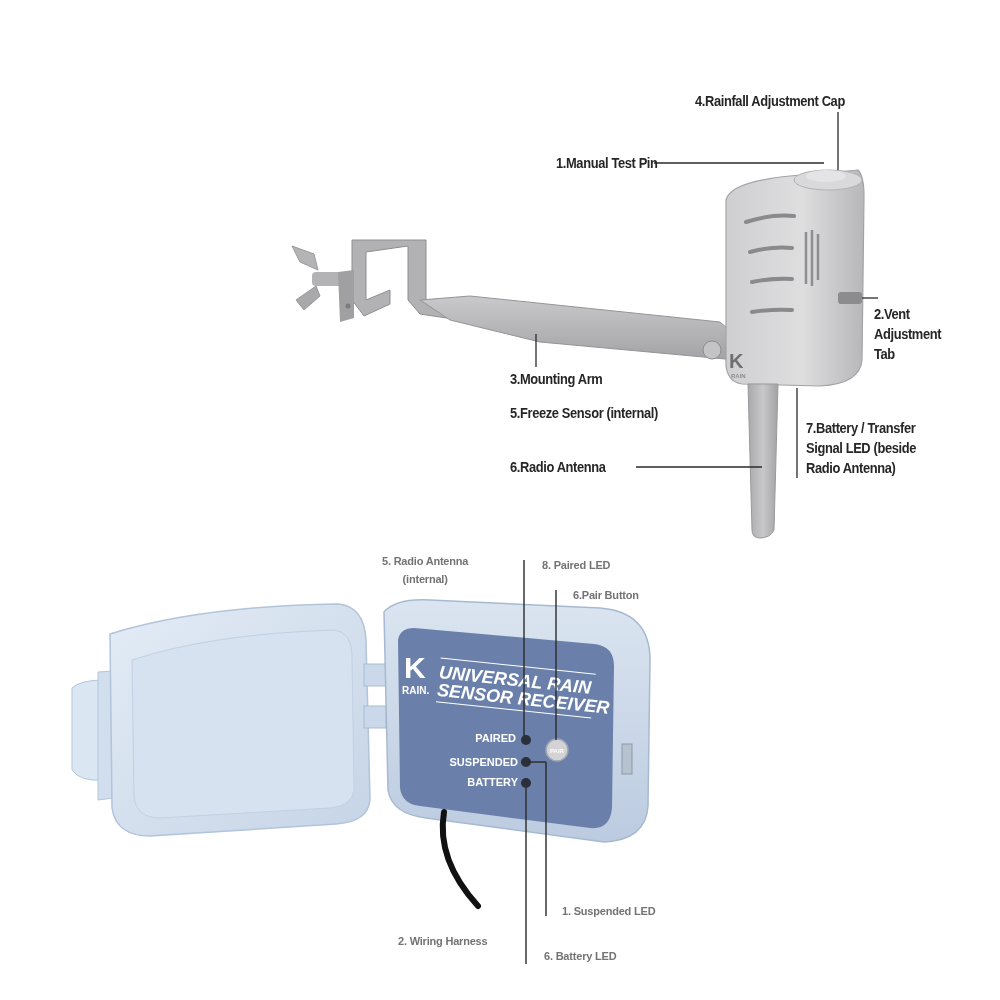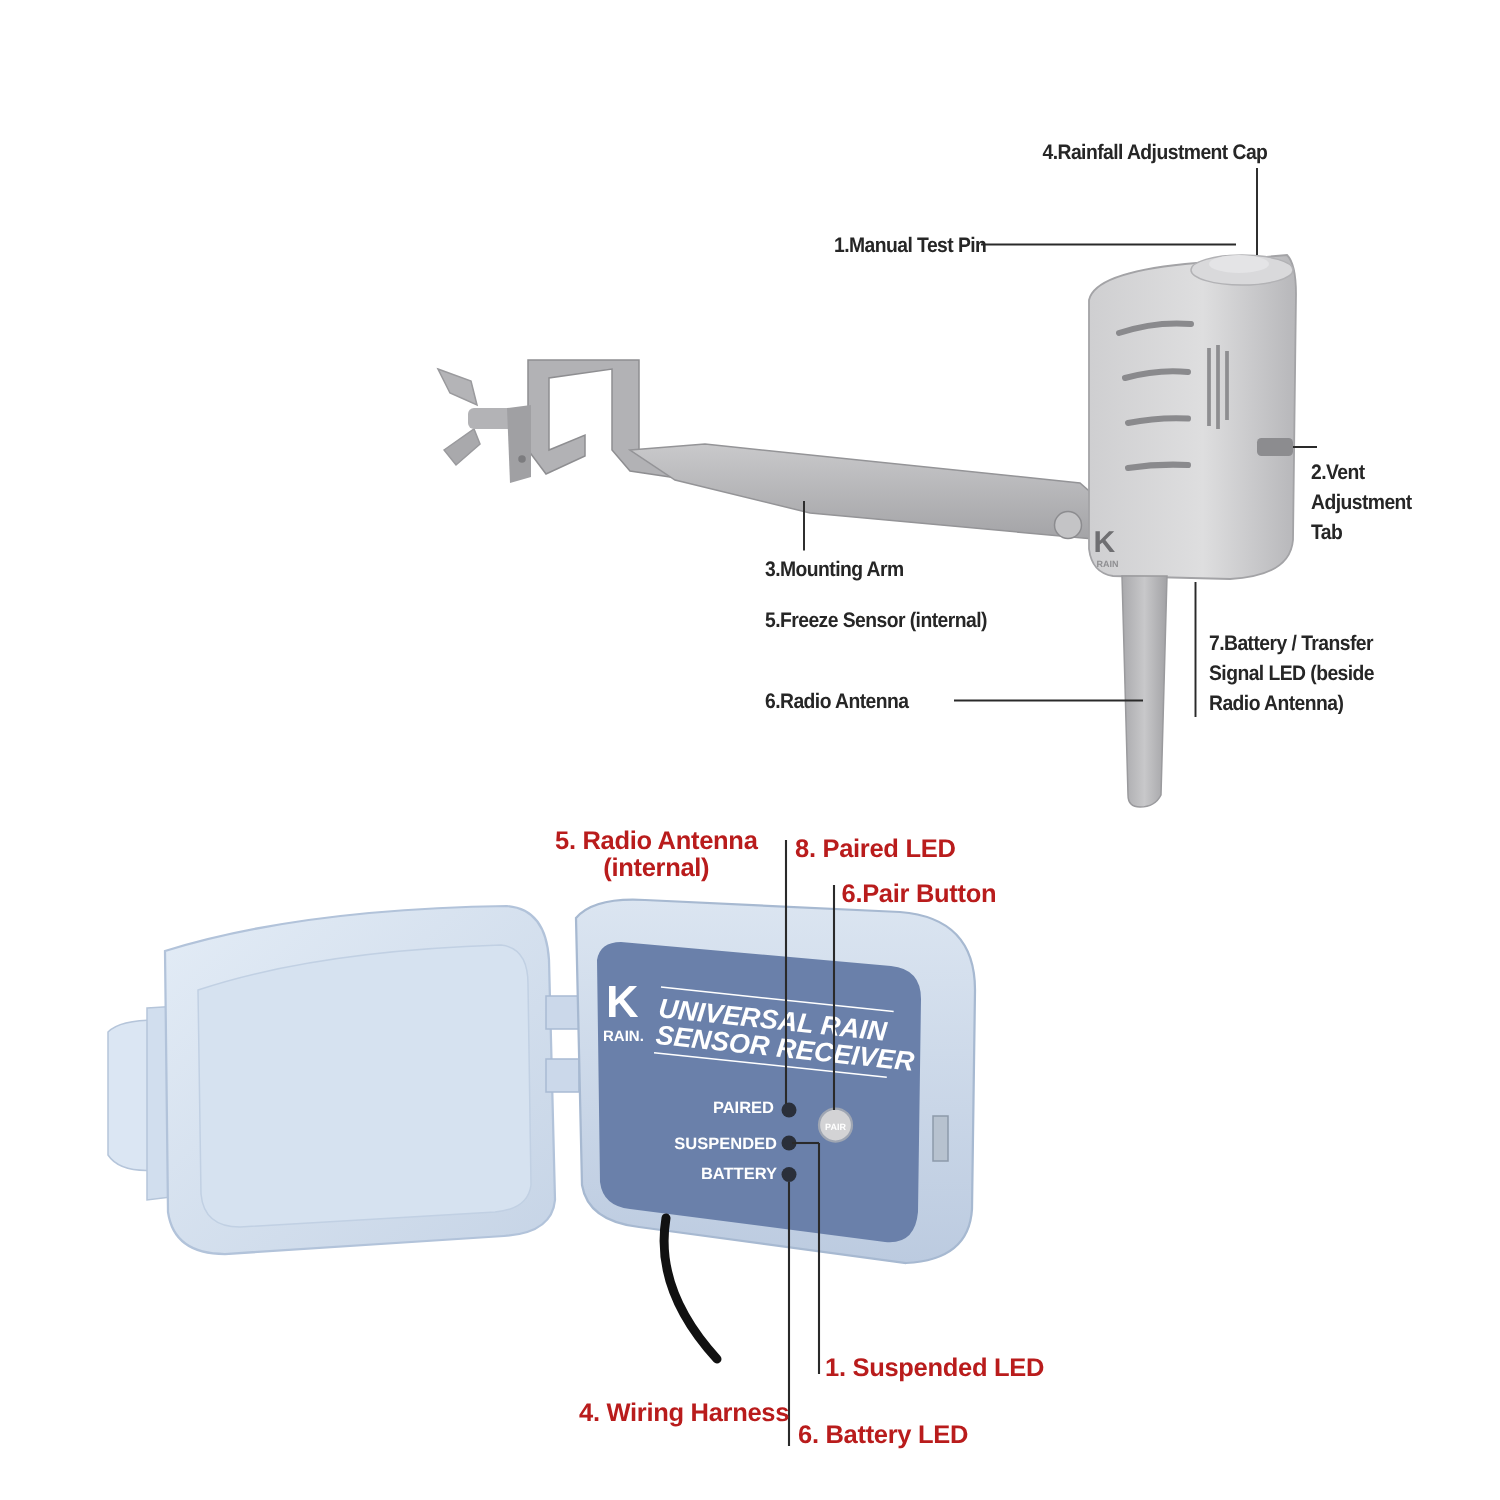--- a/index.html
+++ b/index.html
@@ -4,21 +4,21 @@
   <style>
     html, body { margin: 0; padding: 0; background: #ffffff; }
     body { width: 1000px; height: 1000px; position: relative; overflow: hidden;
            font-family: "Liberation Sans", sans-serif; }
     .stage { position: absolute; left: 0; top: 0; width: 1000px; height: 1000px; }
     .lbl { position: absolute; font-family: "Liberation Sans", sans-serif; font-weight: bold;
            color: #262626; font-size: 14px; line-height: 17px; letter-spacing: -0.4px;
            white-space: nowrap; transform: scaleX(0.92); transform-origin: left top; }
     .lbl.multi { white-space: pre; }
     .lbl.center { text-align: center; }
-    .lbl.b { font-size: 17px; letter-spacing: -0.2px; transform: none; color: #b91c1c; }
+    .lbl.b { font-size: 11px; letter-spacing: -0.2px; transform: none; color: #737373; margin-left: 12px; }
     svg text { font-family: "Liberation Sans", sans-serif; font-weight: bold; }
   </style>
 </head>
 <body>
 
 <div class="stage">
 
   <svg class="stage" width="1000" height="1000" viewBox="0 0 1000 1000">
     <defs>
       <linearGradient id="gArm" x1="0" y1="0" x2="0" y2="1">
@@ -149,15 +149,15 @@
   <div class="lbl" style="left:510px; top:459px;">6.Radio Antenna</div>
   <div class="lbl multi" style="left:806px; top:418px; line-height:20px;">7.Battery / Transfer
 Signal LED (beside
 Radio Antenna)</div>
 
   <div class="lbl b multi center" style="left:370px; top:552px; line-height:18px;">5. Radio Antenna
 (internal)</div>
   <div class="lbl b" style="left:530px; top:557px;">8. Paired LED</div>
   <div class="lbl b" style="left:561px; top:587px;">6.Pair Button</div>
   <div class="lbl b" style="left:550px; top:903px;">1. Suspended LED</div>
-  <div class="lbl b" style="left:386px; top:933px;">4. Wiring Harness</div>
+  <div class="lbl b" style="left:386px; top:933px;">2. Wiring Harness</div>
   <div class="lbl b" style="left:532px; top:948px;">6. Battery LED</div>
 </div>
 
 </body></html>

